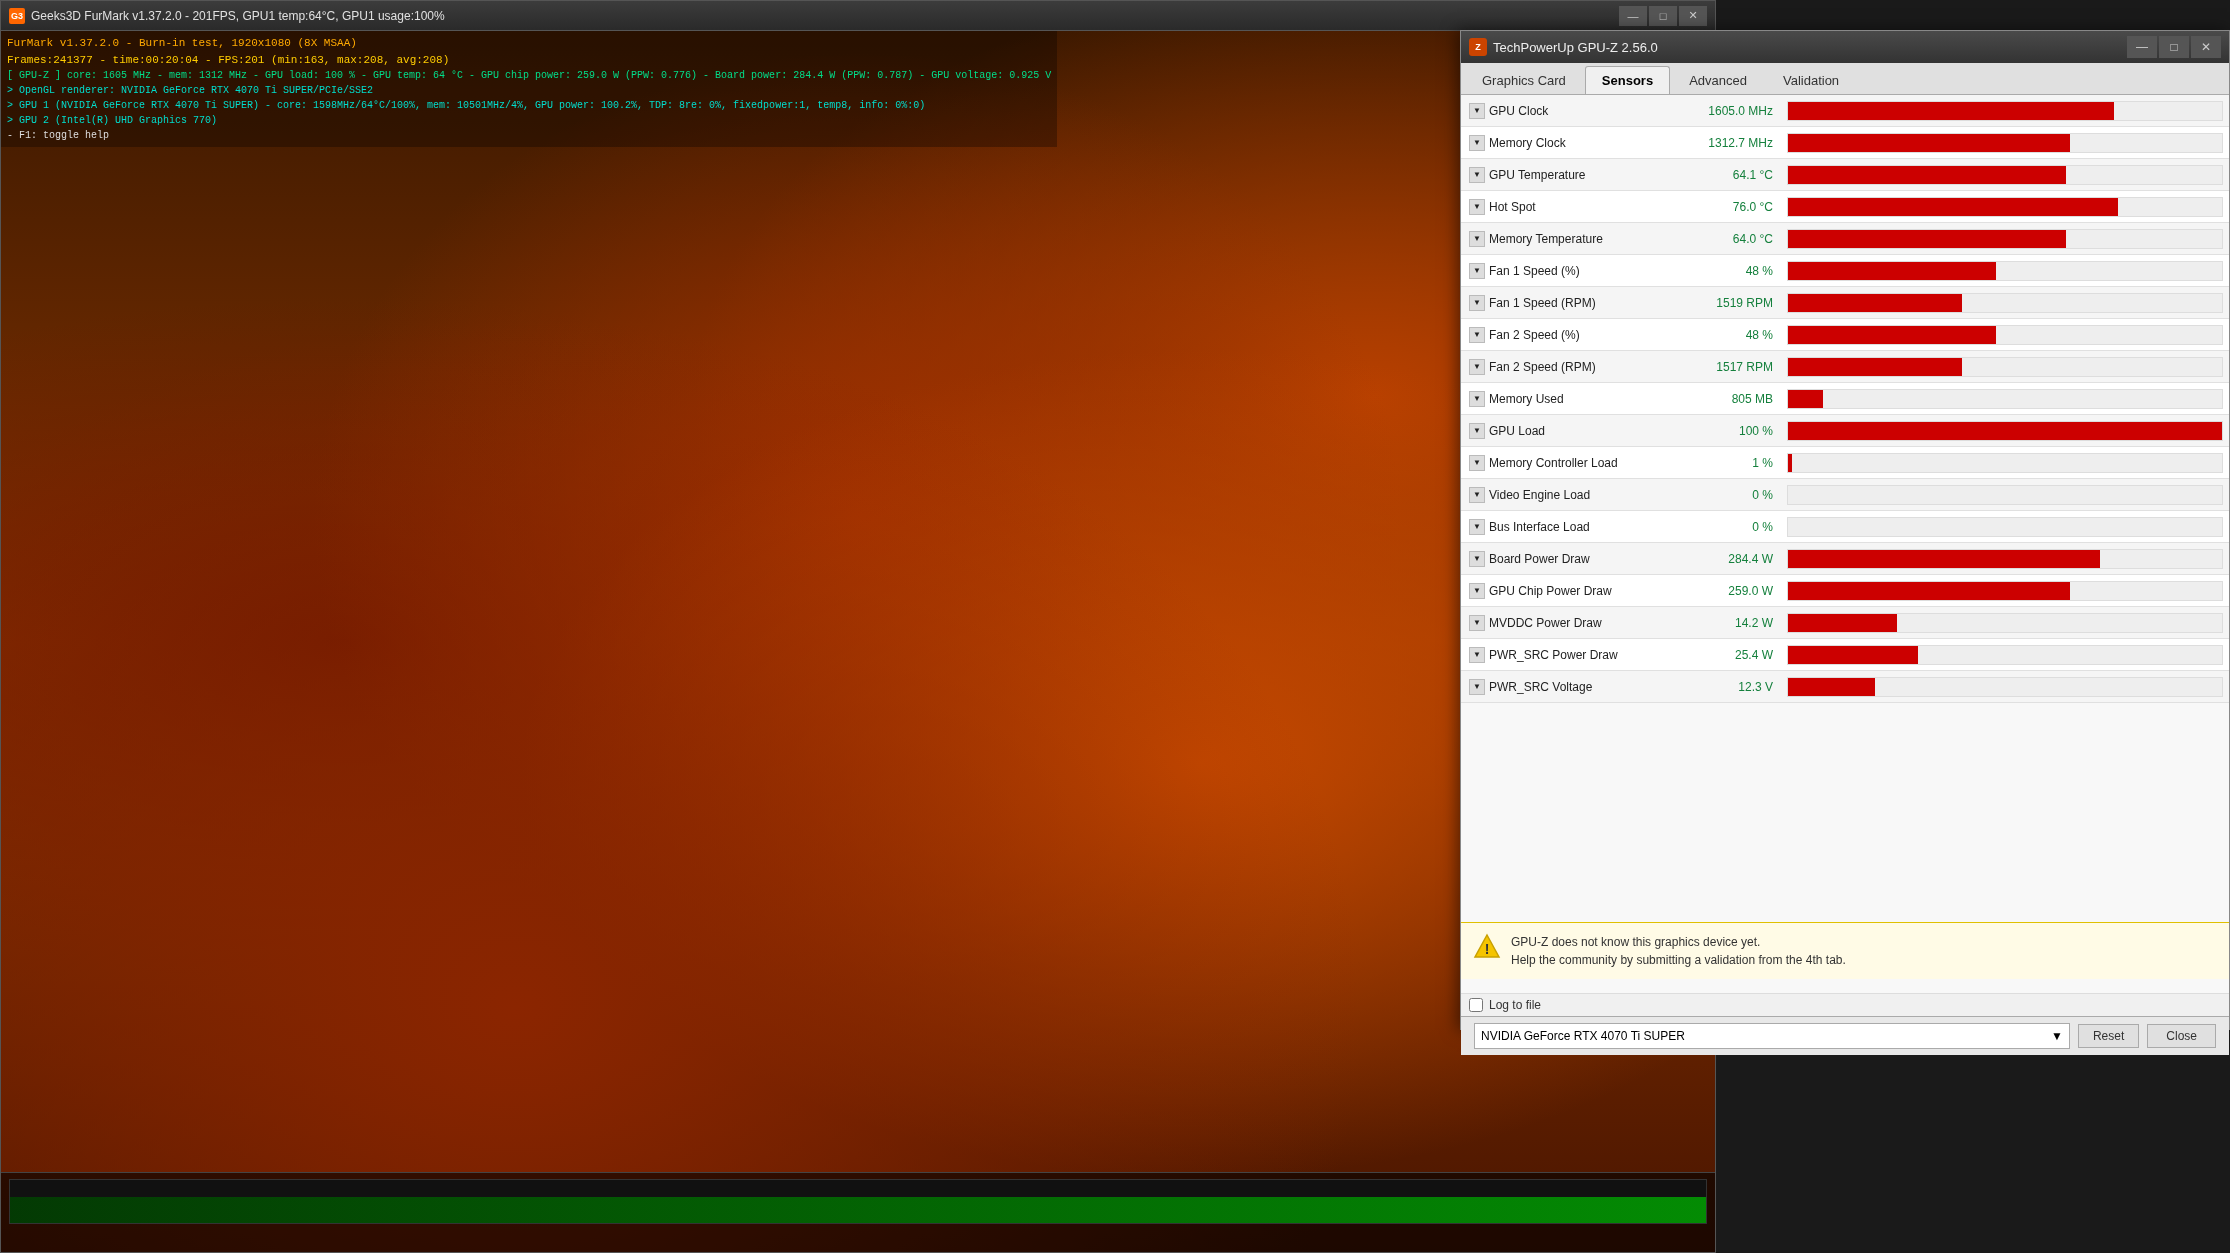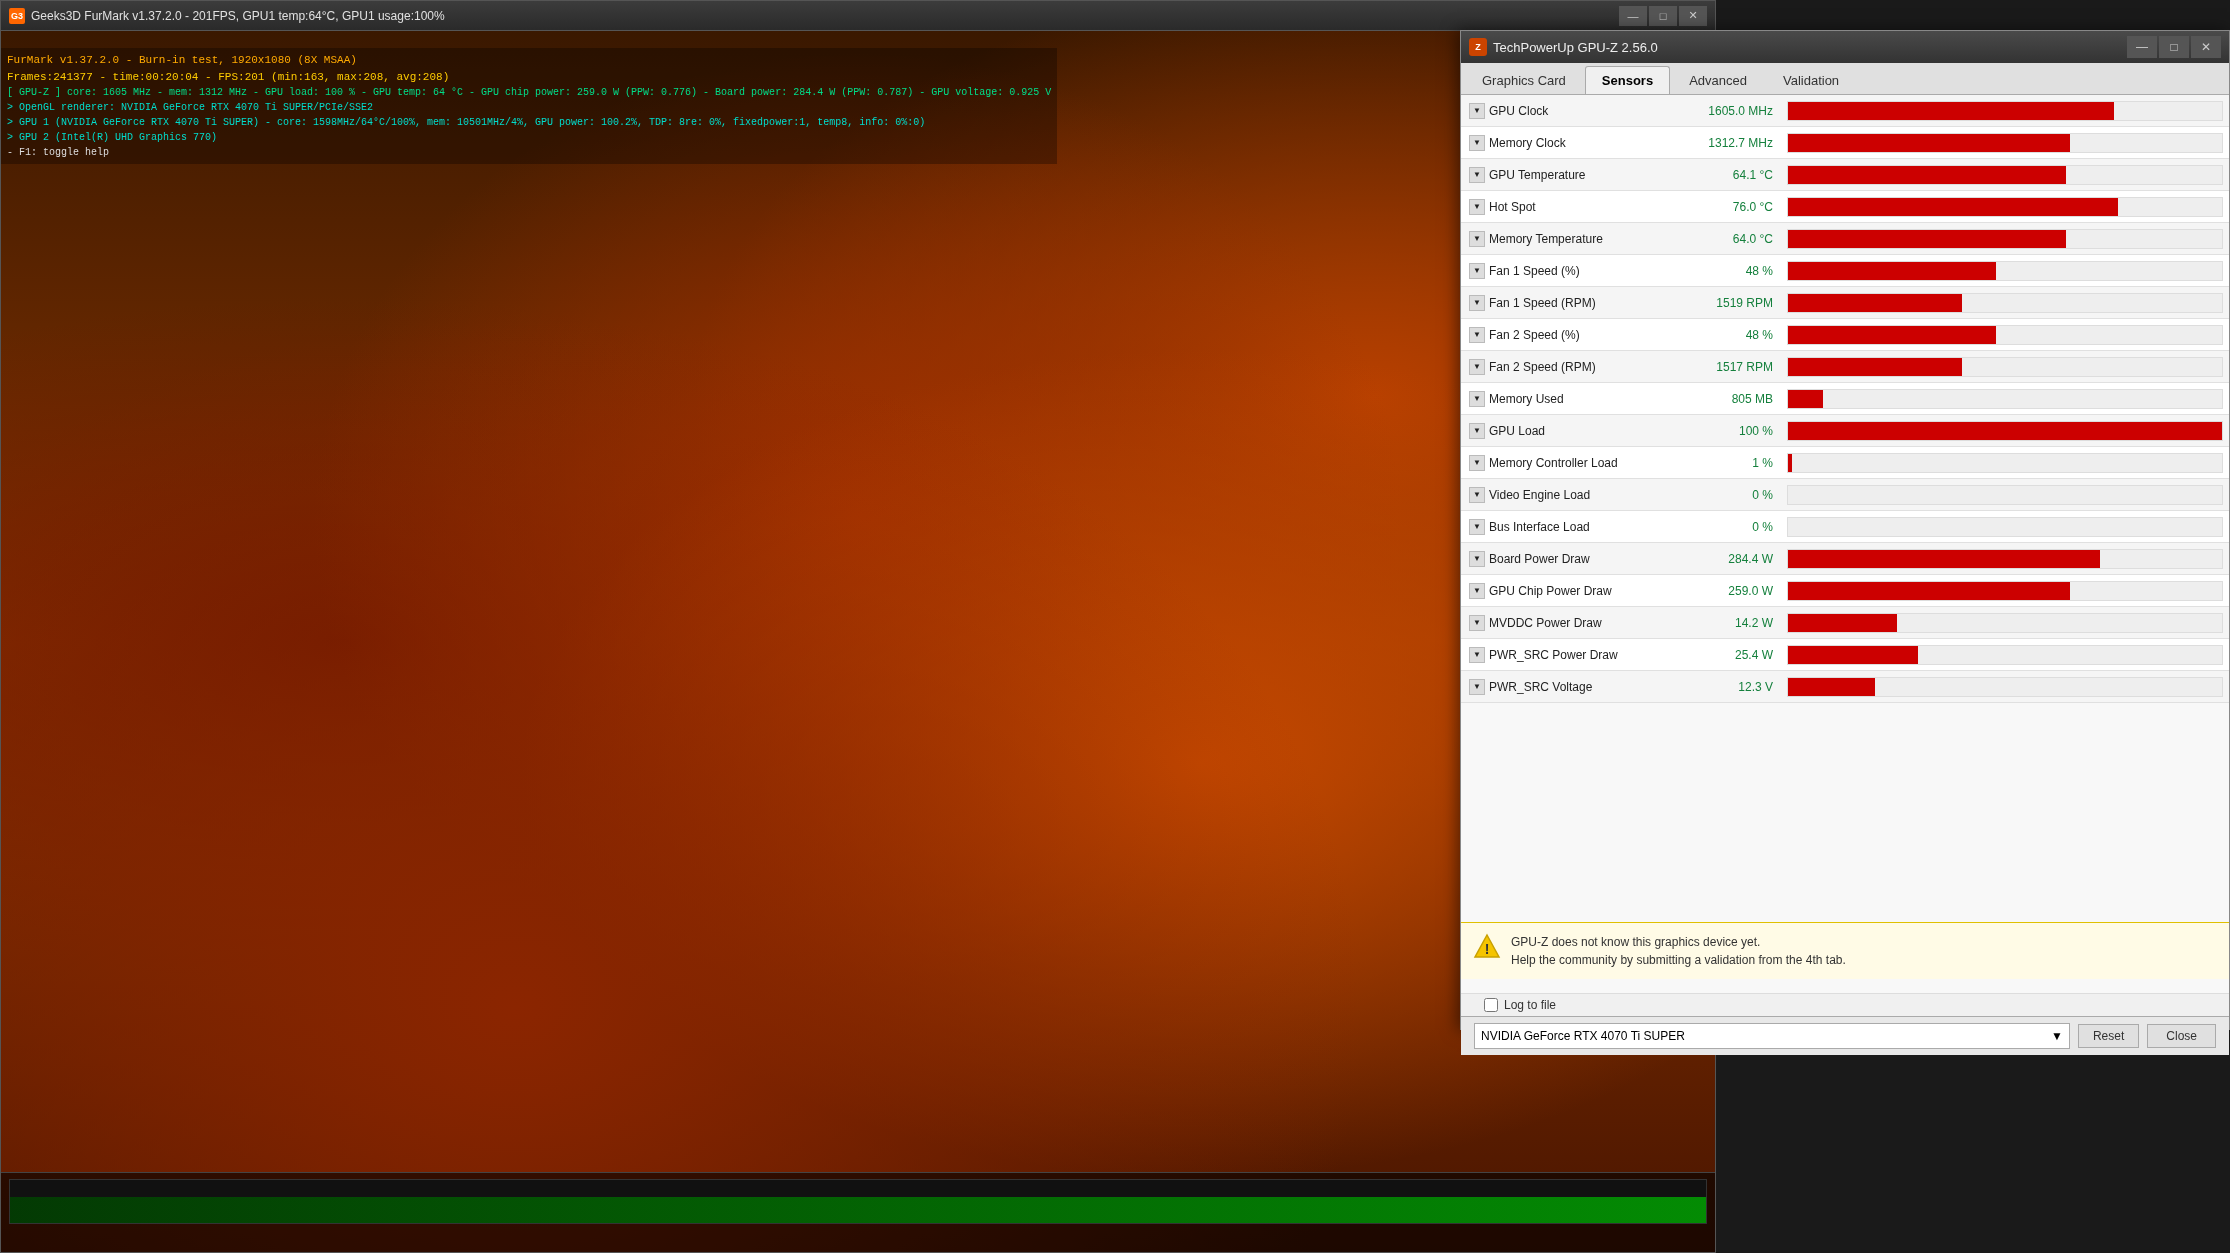--- a/index.html
+++ b/index.html
@@ -95,21 +95,20 @@
     .furmark-overlay-text {
       position: absolute;
       top: 0;
       left: 0;
       padding: 4px 6px;
       color: #00ff00;
       font-family: 'Courier New', monospace;
       font-size: 11px;
       line-height: 1.5;
       background: rgba(0,0,0,0.3);
-      margin-top: 17px;
     }
 
     .furmark-overlay-text .line1 { color: #ffaa00; font-size: 11px; }
     .furmark-overlay-text .line2 { color: #ffcc00; }
     .furmark-overlay-text .line3 { color: #00dd88; font-size: 10px; }
     .furmark-overlay-text .line4 { color: #00ddcc; font-size: 10px; }
     .furmark-overlay-text .line5 { color: #00ddcc; font-size: 10px; }
     .furmark-overlay-text .line6 { color: #00ddcc; font-size: 10px; }
     .furmark-overlay-text .line7 { color: #dddddd; font-size: 10px; }
 
@@ -364,21 +363,21 @@
     .notice-text {
       font-size: 12px;
       color: #333;
       line-height: 1.5;
     }
 
     .log-checkbox-row {
       display: flex;
       align-items: center;
       gap: 6px;
-      padding: 4px 23px;
+      padding: 4px 8px;
       background: #f0f0f0;
       border-top: 1px solid #ddd;
     }
 
     .log-checkbox {
       width: 14px;
       height: 14px;
     }
 
     .log-label {

